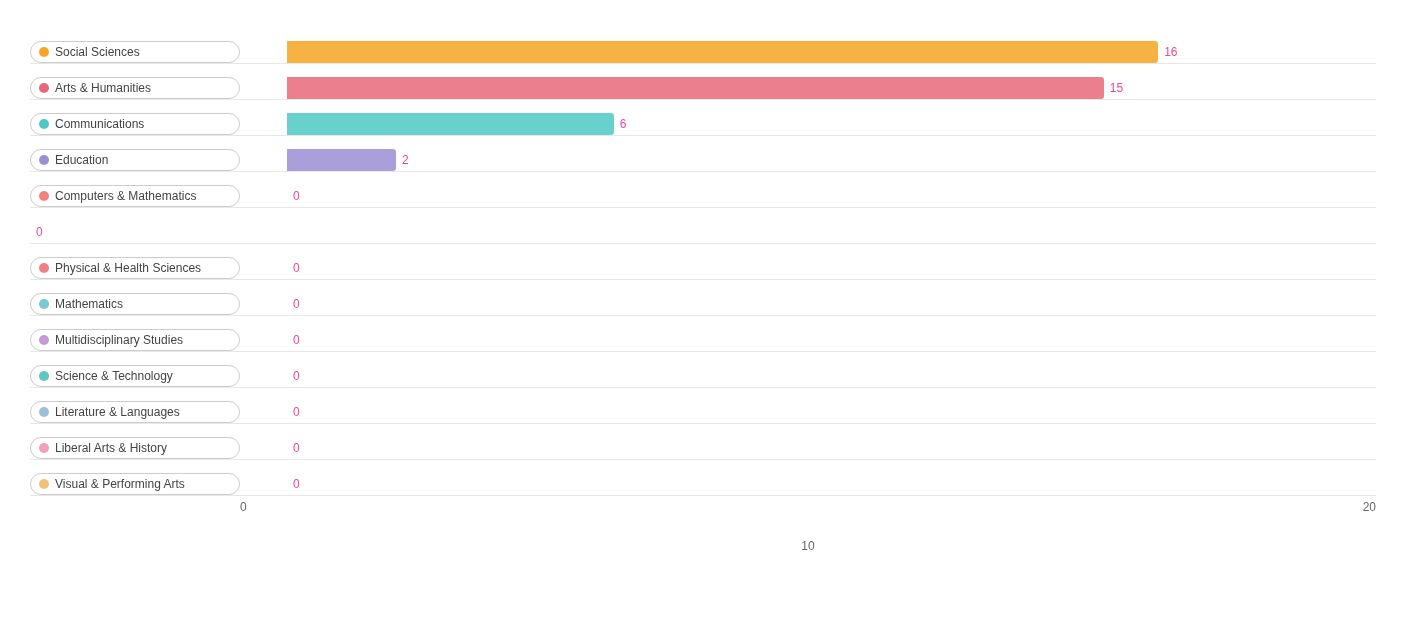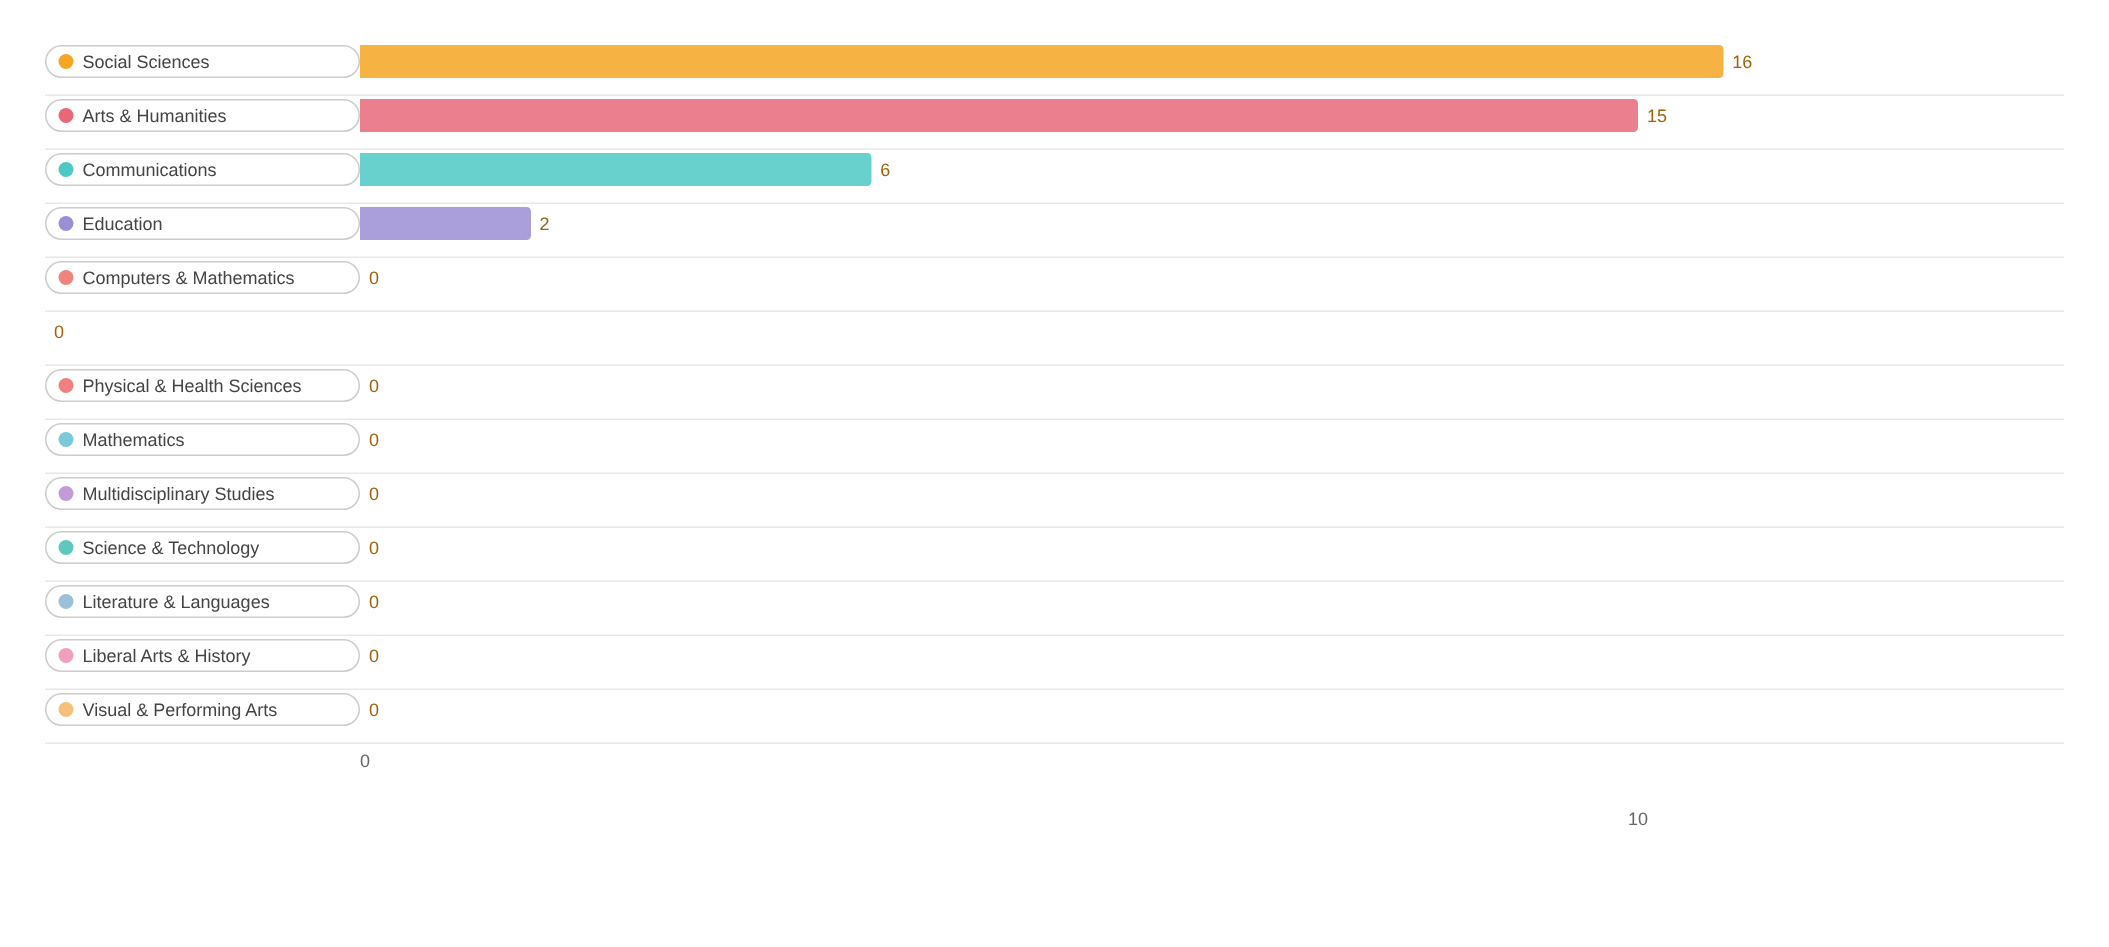--- a/index.html
+++ b/index.html
@@ -23,24 +23,25 @@
       color: #999;
       text-align: right;
       margin-bottom: 10px;
     }
     .chart-container {
       position: relative;
       width: 100%;
     }
     .bar-row {
       display: flex;
-      align-items: flex-start;
+      align-items: flex-end;
       margin-bottom: 2px;
       height: 34px;
       border-bottom: 1px solid #e8e8e8;
+      gap: 47px;
     }
     .bar-label {
       display: inline-flex;
       align-items: center;
       background: #fff;
       border-radius: 12px;
       border: 1.5px solid #ccc;
       padding: 3px 10px 3px 8px;
       font-size: 12px;
       color: #444;
@@ -67,21 +68,21 @@
     .bar-fill {
       height: 22px;
       border-radius: 0 3px 3px 0;
       position: absolute;
       left: 0;
       top: 0;
     }
     .bar-value {
       position: absolute;
       font-size: 12px;
-      color: #a16207;
+      color: #ec4899;
       left: calc(var(--bar-width) + 4px);
       white-space: nowrap;
     }
     .x-axis {
       display: flex;
       margin-top: 4px;
       padding-left: 210px;
     }
     .x-tick {
       font-size: 12px;
@@ -220,14 +221,15 @@
           <span>Visual &amp; Performing Arts</span>
         </div>
         <div class="bar-area">
           <span class="bar-value" style="--bar-width: 0%; left: calc(0% + 6px);">0</span>
         </div>
       </div>
     </div>
   <div class="x-axis" id="x-axis">
       <div class="x-tick" style="text-align: left;">0</div>
       <div class="x-tick" style="text-align: center; margin-top: 39px;">10</div>
+      <div class="x-tick" style="text-align: right;">20</div>
     </div>
 </div>
 
 </body></html>

